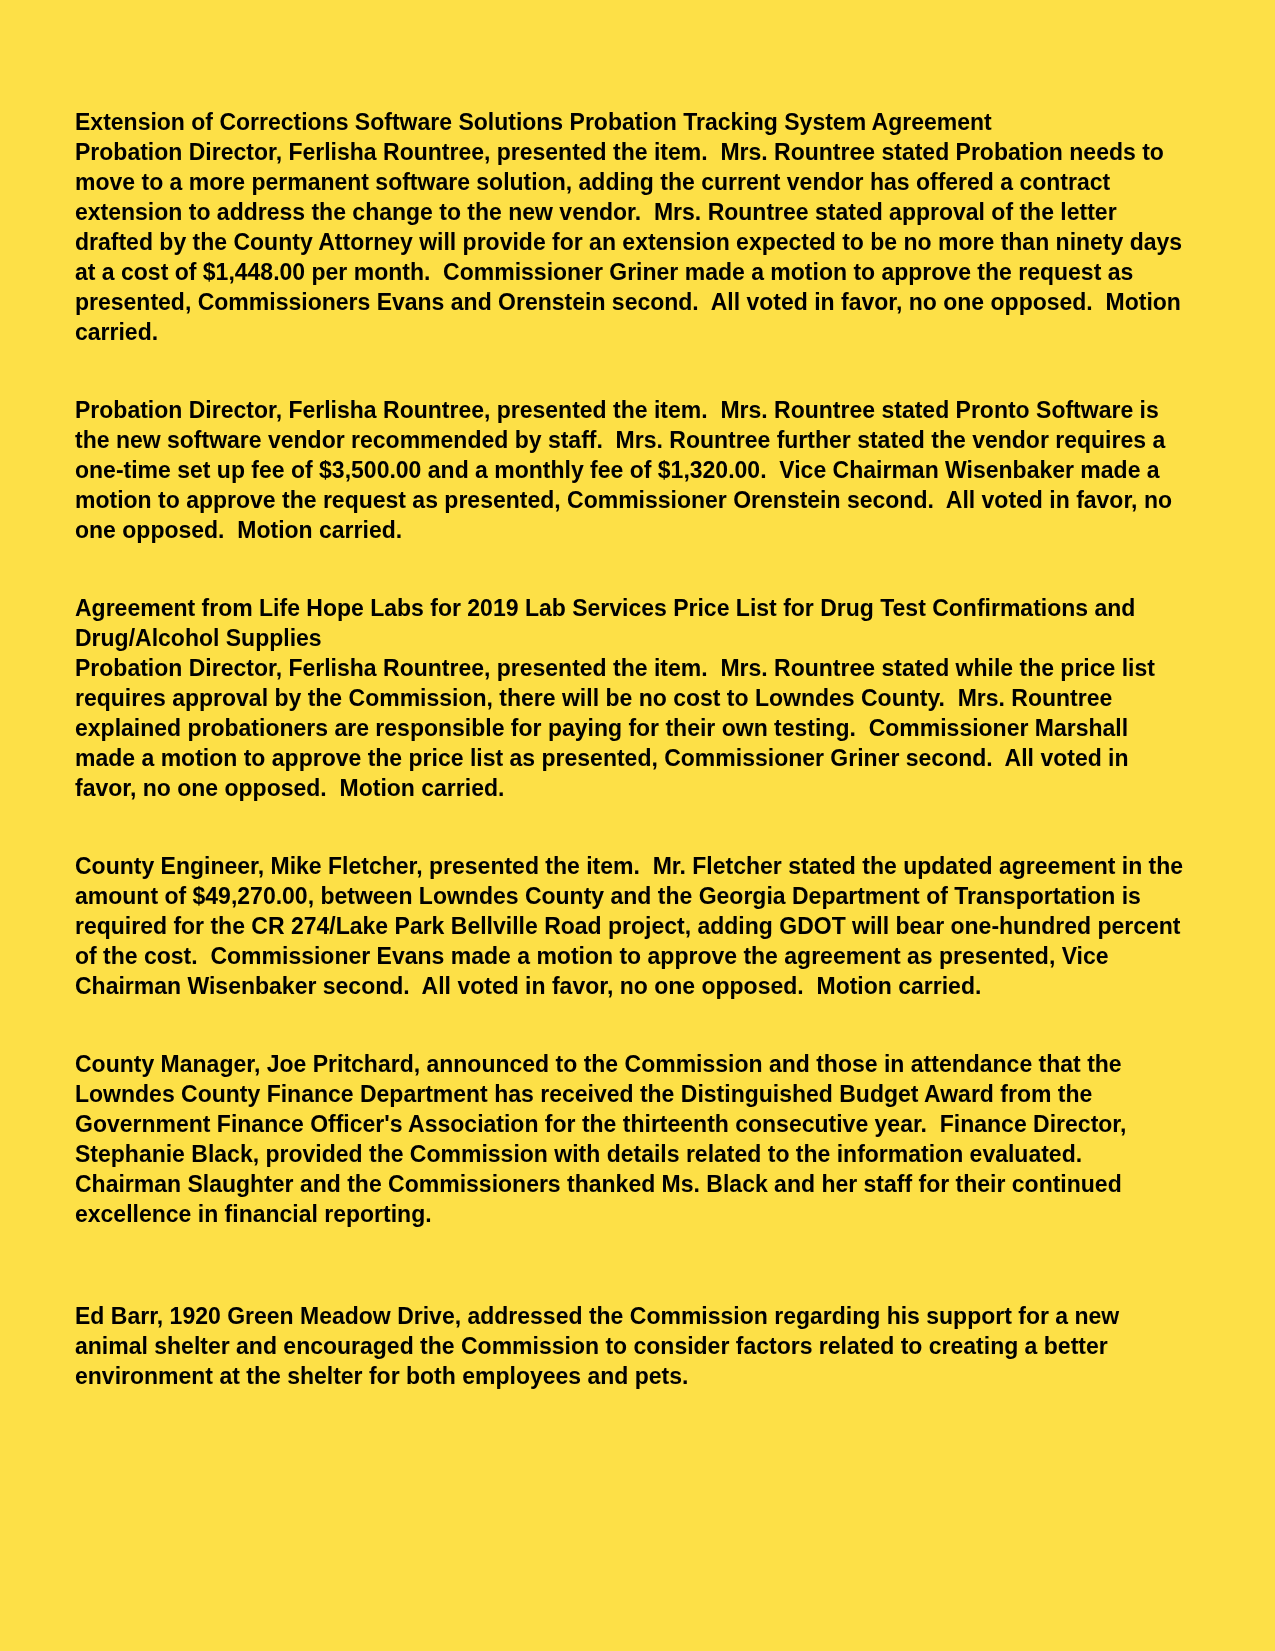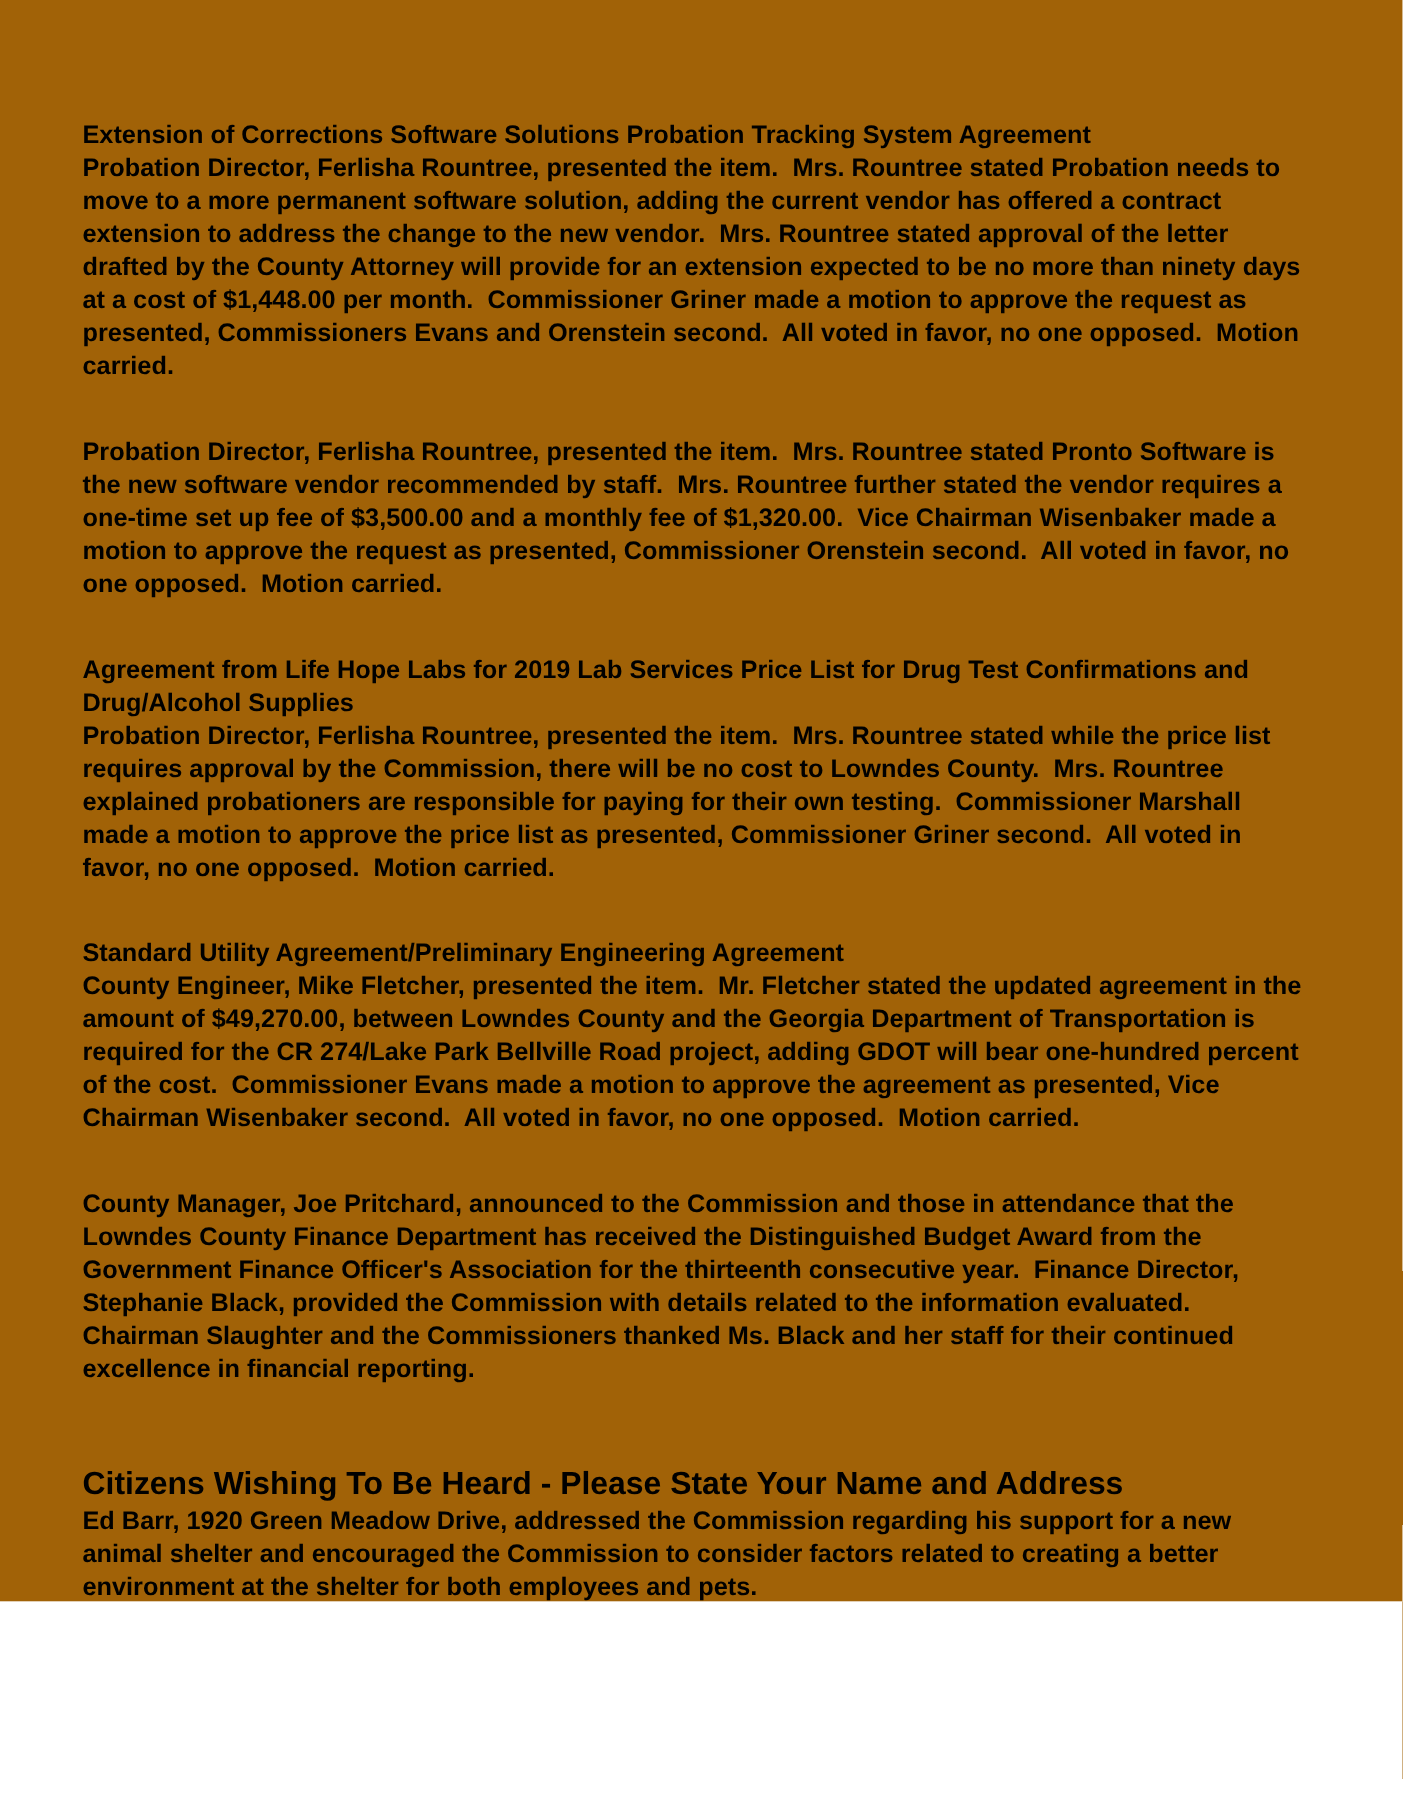--- a/index.html
+++ b/index.html
@@ -3,22 +3,22 @@
 <meta charset="utf-8">
 <style>
   html, body {
     margin: 0;
     padding: 0;
     background: #ffffff;
   }
   .page {
     position: relative;
     width: 1275px;
-    height: 1456px;
-    background: #a16207;
+    height: 1651px;
+    background: #fde047;
     box-sizing: border-box;
     padding: 107px 82px 0 75px;
     font-family: "Liberation Sans", "DejaVu Sans", sans-serif;
     color: #000000;
     overflow: hidden;
   }
   .section {
     margin: 0 0 48px 0;
   }
   .section.gap-lg {
@@ -59,26 +59,24 @@
   <div class="section">
     <p class="section-body">Probation Director, Ferlisha Rountree, presented the item.  Mrs. Rountree stated Pronto Software is the new software vendor recommended by staff.  Mrs. Rountree further stated the vendor requires a one-time set up fee of $3,500.00 and a monthly fee of $1,320.00.  Vice Chairman Wisenbaker made a motion to approve the request as presented, Commissioner Orenstein second.  All voted in favor, no one opposed.  Motion carried.</p>
   </div>
 
   <div class="section">
     <h2 class="section-heading">Agreement from Life Hope Labs for 2019 Lab Services Price List for Drug Test Confirmations and Drug/Alcohol Supplies</h2>
     <p class="section-body">Probation Director, Ferlisha Rountree, presented the item.  Mrs. Rountree stated while the price list requires approval by the Commission, there will be no cost to Lowndes County.  Mrs. Rountree explained probationers are responsible for paying for their own testing.  Commissioner Marshall made a motion to approve the price list as presented, Commissioner Griner second.  All voted in favor, no one opposed.  Motion carried.</p>
   </div>
 
   <div class="section">
-    <h2 class="section-heading">Standard Utility Agreement/Preliminary Engineering Agreement</h2>
     <p class="section-body">County Engineer, Mike Fletcher, presented the item.  Mr. Fletcher stated the updated agreement in the amount of $49,270.00, between Lowndes County and the Georgia Department of Transportation is required for the CR 274/Lake Park Bellville Road project, adding GDOT will bear one-hundred percent of the cost.  Commissioner Evans made a motion to approve the agreement as presented, Vice Chairman Wisenbaker second.  All voted in favor, no one opposed.  Motion carried.</p>
   </div>
 
   <div class="section gap-lg">
     <p class="section-body">County Manager, Joe Pritchard, announced to the Commission and those in attendance that the Lowndes County Finance Department has received the Distinguished Budget Award from the Government Finance Officer's Association for the thirteenth consecutive year.  Finance Director, Stephanie Black, provided the Commission with details related to the information evaluated.  Chairman Slaughter and the Commissioners thanked Ms. Black and her staff for their continued excellence in financial reporting.</p>
   </div>
 
   <div class="section">
-    <h1 class="section-heading large">Citizens Wishing To Be Heard - Please State Your Name and Address</h1>
     <p class="section-body">Ed Barr, 1920 Green Meadow Drive, addressed the Commission regarding his support for a new animal shelter and encouraged the Commission to consider factors related to creating a better environment at the shelter for both employees and pets.</p>
   </div>
 
 </div>
 
 </body></html>

